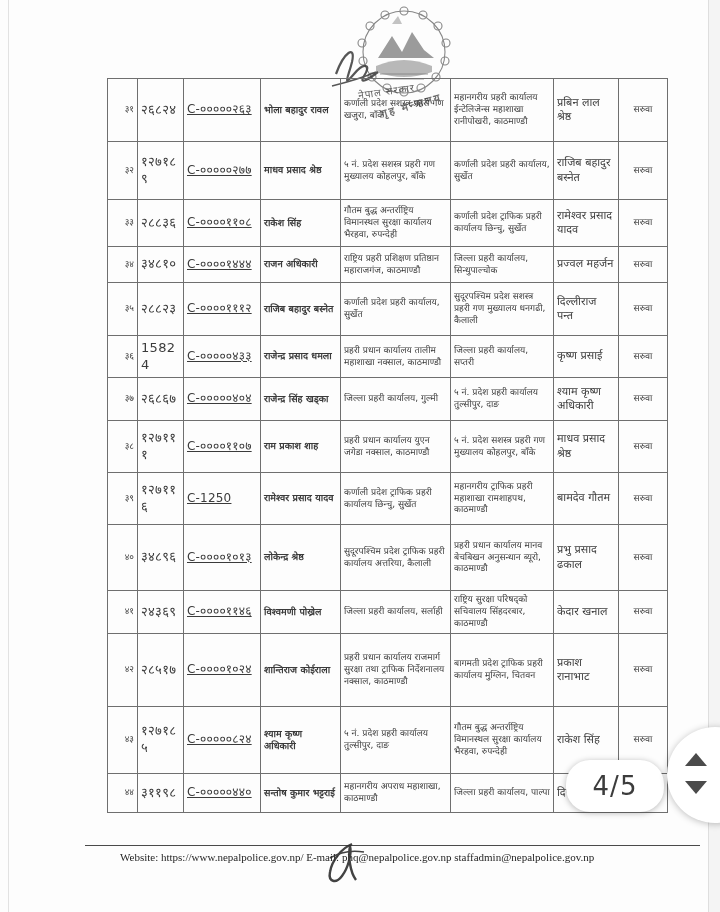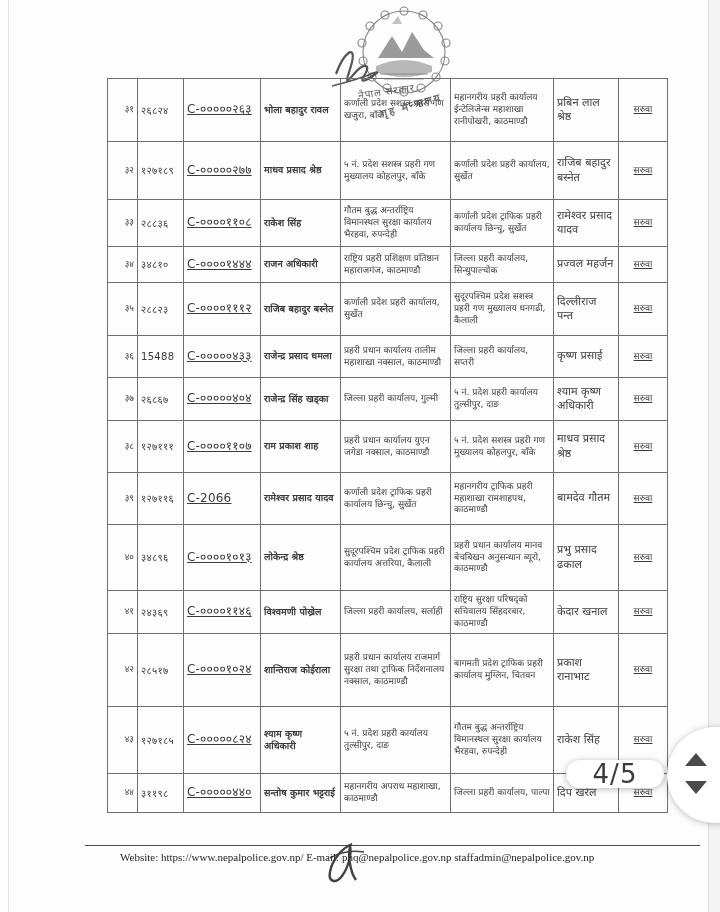--- a/index.html
+++ b/index.html
@@ -11,40 +11,40 @@
   .gutter-right{position:absolute;top:0;bottom:0;left:709px;width:11px;background:#f4f4f4;}
 
   
   .doc-table{position:absolute;left:107px;top:78px;width:560px;border-collapse:collapse;table-layout:fixed;}
   .doc-table td{
     border:1px solid #6f6f6f;
     font-size:9px;line-height:1.3;color:#3b3b3b;
     padding:2px 3px;vertical-align:middle;word-wrap:break-word;
   }
   .doc-table td.c-sn{text-align:right;font-size:9px;}
-  .doc-table td.c-num{font-size:10px;letter-spacing:.3px;}
+  .doc-table td.c-num{font-size:13px;letter-spacing:.3px;}
   .doc-table td.c-id{font-size:12px;letter-spacing:.2px;text-decoration:underline;}
   .doc-table td.c-name{font-size:9.5px;font-weight:bold;}
   .doc-table td.c-from,.doc-table td.c-to{font-size:9px;}
   .doc-table td.c-repl{font-size:11px;}
-  .doc-table td.c-status{font-size:9px;text-align:center;text-decoration:underline;}
+  .doc-table td.c-status{font-size:9px;text-align:center;}
 
   
   .emblem-wrap{position:absolute;left:322px;top:0px;width:190px;height:140px;pointer-events:none;}
   .stamp-line1{position:absolute;left:358px;top:84px;font-size:10px;color:#4c4c4c;transform:rotate(-8deg);letter-spacing:1px;opacity:.9;}
   .stamp-line2{position:absolute;left:380px;top:98px;font-size:10.5px;color:#555;transform:rotate(-16deg);letter-spacing:2px;opacity:.85;font-weight:bold;}
 
   
   .footer-rule{position:absolute;left:85px;top:845px;width:615px;height:1px;background:#4a4a4a;}
   .footer-text{position:absolute;left:120px;top:851px;width:590px;
     font-family:"Liberation Serif","DejaVu Serif",serif;font-size:11px;color:#1f1f1f;}
   .footer-sign{position:absolute;left:322px;top:838px;pointer-events:none;}
 
   
-  .page-pill{position:absolute;left:566px;top:760px;width:98px;height:28px;background:#fff;
+  .page-pill{position:absolute;left:566px;top:760px;width:98px;height:52px;background:#fff;
     border-radius:24px;box-shadow:0 1px 6px rgba(0,0,0,.28);display:flex;align-items:center;justify-content:center;
     font-size:26px;color:#3c3c3c;letter-spacing:1px;z-index:5;}
   .scroll-fab{position:absolute;left:667px;top:727px;width:96px;height:96px;border-radius:50%;
     background:#fff;box-shadow:0 1px 7px rgba(0,0,0,.25);z-index:6;}
   .tri{position:absolute;left:18px;width:0;height:0;border-left:11px solid transparent;border-right:11px solid transparent;cursor:pointer;}
   .tri-up{top:26px;border-bottom:13px solid #4b4b4b;}
   .tri-down{top:54px;border-top:13px solid #4b4b4b;}
 </style>
 </head>
 <body>
@@ -154,21 +154,21 @@
           <td class="c-num">२८८२३</td>
           <td class="c-id">C-००००१११२</td>
           <td class="c-name">राजिब बहादुर बस्नेत</td>
           <td class="c-from">कर्णाली प्रदेश प्रहरी कार्यालय, सुर्खेत</td>
           <td class="c-to">सुदूरपश्चिम प्रदेश सशस्त्र प्रहरी गण मुख्यालय धनगढी, कैलाली</td>
           <td class="c-repl">दिल्लीराज पन्त</td>
           <td class="c-status">सरुवा</td>
         </tr>
         <tr style="height: 42px;">
           <td class="c-sn">३६</td>
-          <td class="c-num">15488</td>
+          <td class="c-num">15824</td>
           <td class="c-id">C-०००००४३३</td>
           <td class="c-name">राजेन्द्र प्रसाद धमला</td>
           <td class="c-from">प्रहरी प्रधान कार्यालय तालीम महाशाखा नक्साल, काठमाण्डौ</td>
           <td class="c-to">जिल्ला प्रहरी कार्यालय, सप्तरी</td>
           <td class="c-repl">कृष्ण प्रसाई</td>
           <td class="c-status">सरुवा</td>
         </tr>
         <tr style="height: 43px;">
           <td class="c-sn">३७</td>
           <td class="c-num">२६८६७</td>
@@ -185,21 +185,21 @@
           <td class="c-id">C-००००११०७</td>
           <td class="c-name">राम प्रकाश शाह</td>
           <td class="c-from">प्रहरी प्रधान कार्यालय युएन जगेडा नक्साल, काठमाण्डौ</td>
           <td class="c-to">५ नं. प्रदेश सशस्त्र प्रहरी गण मुख्यालय कोहलपुर, बाँके</td>
           <td class="c-repl">माधव प्रसाद श्रेष्ठ</td>
           <td class="c-status">सरुवा</td>
         </tr>
         <tr style="height: 52px;">
           <td class="c-sn">३९</td>
           <td class="c-num">१२७११६</td>
-          <td class="c-id">C-2066</td>
+          <td class="c-id">C-1250</td>
           <td class="c-name">रामेश्वर प्रसाद यादव</td>
           <td class="c-from">कर्णाली प्रदेश ट्राफिक प्रहरी कार्यालय छिन्चु, सुर्खेत</td>
           <td class="c-to">महानगरीय ट्राफिक प्रहरी महाशाखा रामशाहपथ, काठमाण्डौ</td>
           <td class="c-repl">बामदेव गौतम</td>
           <td class="c-status">सरुवा</td>
         </tr>
         <tr style="height: 66px;">
           <td class="c-sn">४०</td>
           <td class="c-num">३४८९६</td>
           <td class="c-id">C-००००१०१३</td>

